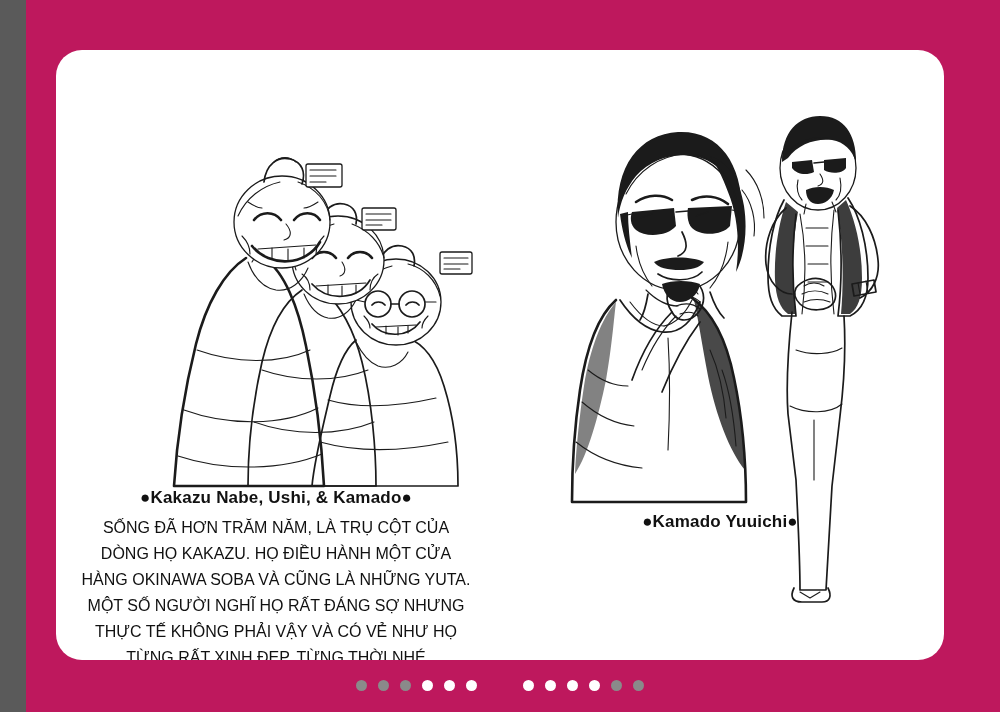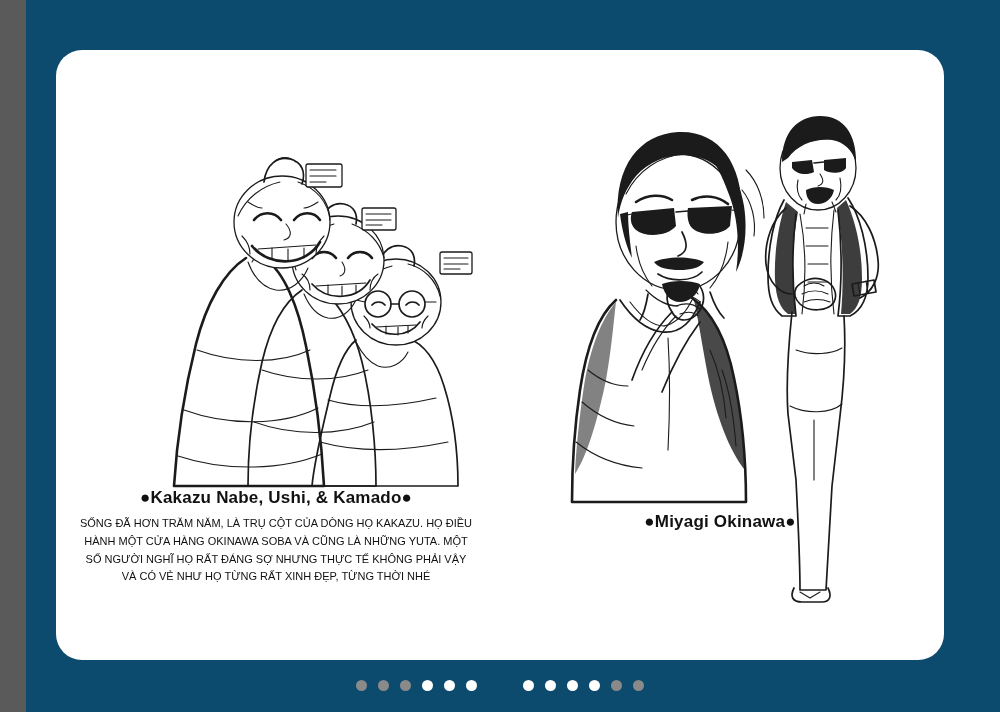--- a/index.html
+++ b/index.html
@@ -10,21 +10,21 @@
     width: 1000px;
     height: 712px;
     background: #4a4a4a;
     font-family: "Liberation Sans", sans-serif;
     overflow: hidden;
   }
   .viewer {
     position: relative;
     width: 1000px;
     height: 712px;
-    background: #0c4a6e;
+    background: #be185d;
   }
   
   .left-band {
     position: absolute;
     left: 0; top: 0;
     width: 26px; height: 712px;
     background: #5a5a5a;
   }
   .page {
     position: absolute;
@@ -65,21 +65,21 @@
     text-align: center;
     color: #111;
   }
   .cap-title {
     font-weight: bold;
     font-size: 17px;
     letter-spacing: .2px;
     margin-bottom: 7px;
   }
   .cap-body {
-    font-size: 11px;
+    font-size: 16px;
     line-height: 1.62;
     padding: 0 22px;
     text-transform: uppercase;
   }
   .cap-left  { top: 438px; }
   .cap-right { top: 462px; }
   .cap-right .cap-body { padding: 0 58px; }
 
   
   .dots-bar {
@@ -343,21 +343,21 @@
 
             <path class="ink ink-med" d="M152 244 C150 256 148 264 144 270"></path>
             <path class="ink ink-med" d="M214 242 C218 254 222 262 228 268"></path>
 
             <path class="ink ink-thin" d="M246 140 C256 152 260 170 258 186"></path>
             <path class="ink ink-thin" d="M250 120 C262 132 268 150 268 168"></path>
           </svg>
         </div>
 
         <div class="caption cap-right">
-          <div class="cap-title">●Miyagi Okinawa●</div>
+          <div class="cap-title">●Kamado Yuuichi●</div>
         </div>
       </div>
 
     </div>
   </div>
 
   <div class="dots-bar">
     <div class="dot-group">
       <span class="dot"></span>
       <span class="dot"></span>

